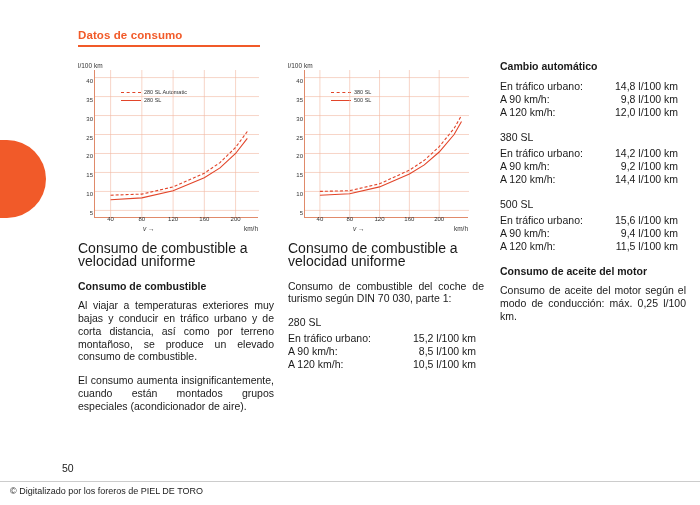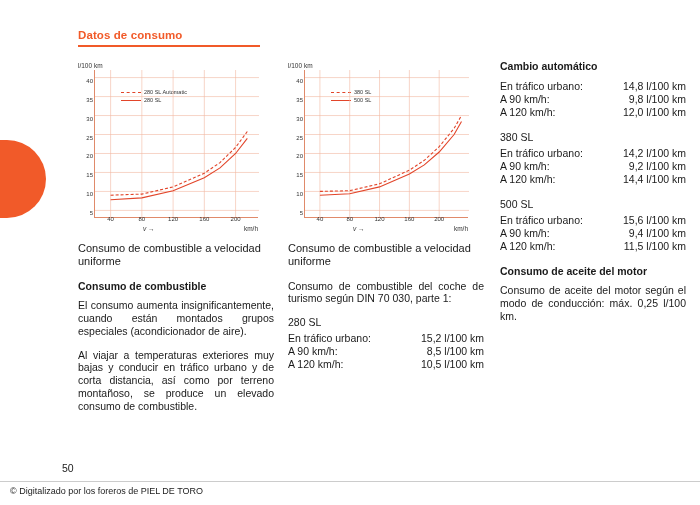--- a/index.html
+++ b/index.html
@@ -124,37 +124,37 @@
     display: inline-block;
     width: 20px;
     height: 0;
     border-top: 1px solid #e2452a;
     margin-right: 3px;
   }
   .legend .swatch.dashed { border-top-style: dashed; }
   svg.curves { position: absolute; left: 0; top: 0; overflow: visible; }
 
   .cap {
-    font-size: 11px;
+    font-size: 14px;
     line-height: 12.8px;
     margin: 0 0 12px 0;
   }
   h3.sub {
     font-size: 10.5px;
     font-weight: bold;
     margin: 0 0 7px 0;
     line-height: 12.6px;
   }
   p.body {
     margin: 0 0 11px 0;
     font-size: 10.5px;
     line-height: 12.8px;
     text-align: justify;
   }
-  .spec-list { margin: 0 0 12px 0; }
+  .spec-list { margin: 0 8px 12px 0; }
   .spec-row {
     display: flex;
     justify-content: space-between;
     font-size: 10.5px;
     line-height: 13px;
   }
   .spec-row .lab { white-space: nowrap; }
   .spec-row .val { white-space: nowrap; text-align: right; }
   .model {
     font-size: 10.5px;
@@ -241,22 +241,22 @@
           <div class="xtick" style="left: 15.619px;">40</div>
           <div class="xtick" style="left: 46.8571px;">80</div>
           <div class="xtick" style="left: 78.0952px;">120</div>
           <div class="xtick" style="left: 109.333px;">160</div>
           <div class="xtick" style="left: 140.571px;">200</div>
         </div>
     </div>
 
     <p class="cap">Consumo de combustible a velocidad uniforme</p>
     <h3 class="sub">Consumo de combustible</h3>
+    <p class="body">Al viajar a temperaturas exteriores muy bajas y conducir en tráfico urbano y de corta distancia, así como por terreno montañoso, se produce un elevado consumo de combustible.</p>
     <p class="body">El consumo aumenta insignificantemente, cuando están montados grupos especiales (acondicionador de aire).</p>
-    <p class="body">Al viajar a temperaturas exteriores muy bajas y conducir en tráfico urbano y de corta distancia, así como por terreno montañoso, se produce un elevado consumo de combustible.</p>
   </div>
 
   <div class="col" id="col2">
 
     <div class="chart-wrap">
       <div class="chart-unit">l/100 km</div>
       <div class="chart-box">
         <div class="legend">
           <div class="row">
               <span class="swatch dashed"></span>

